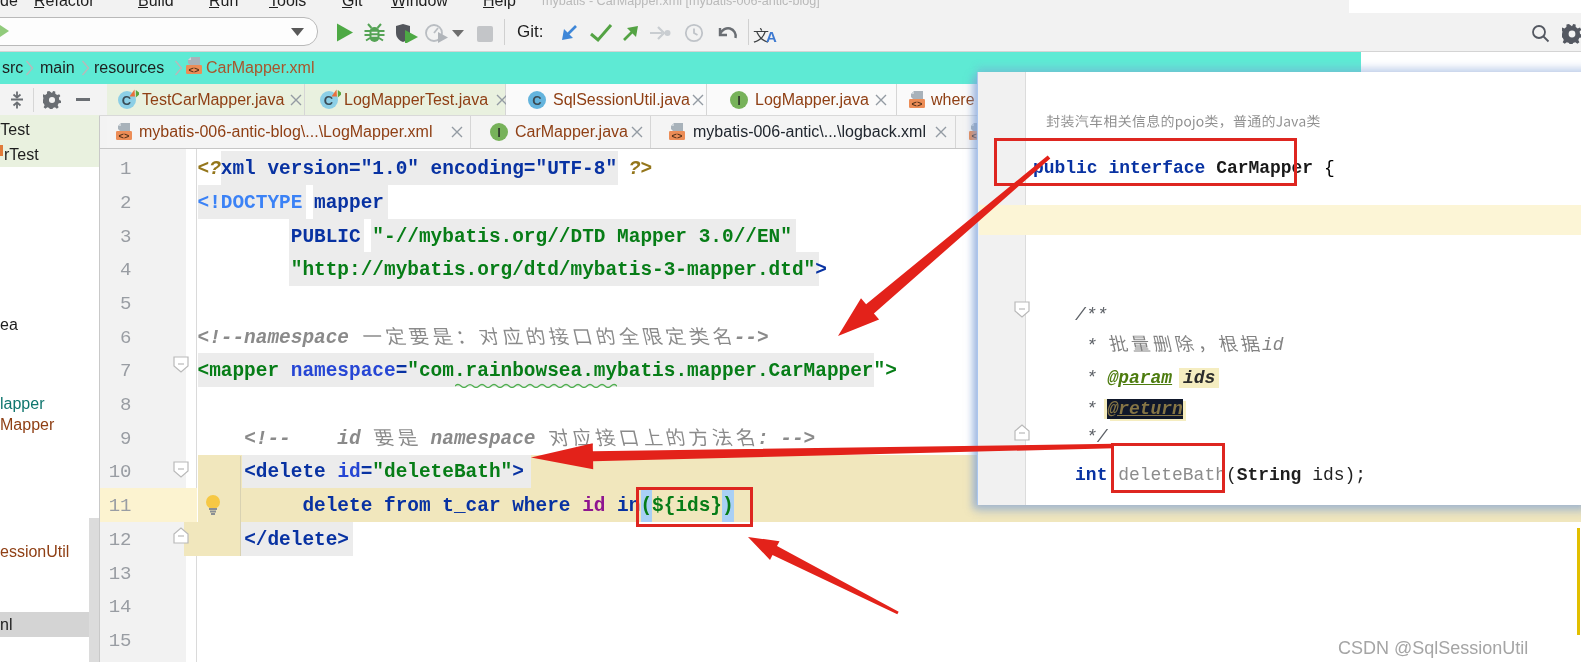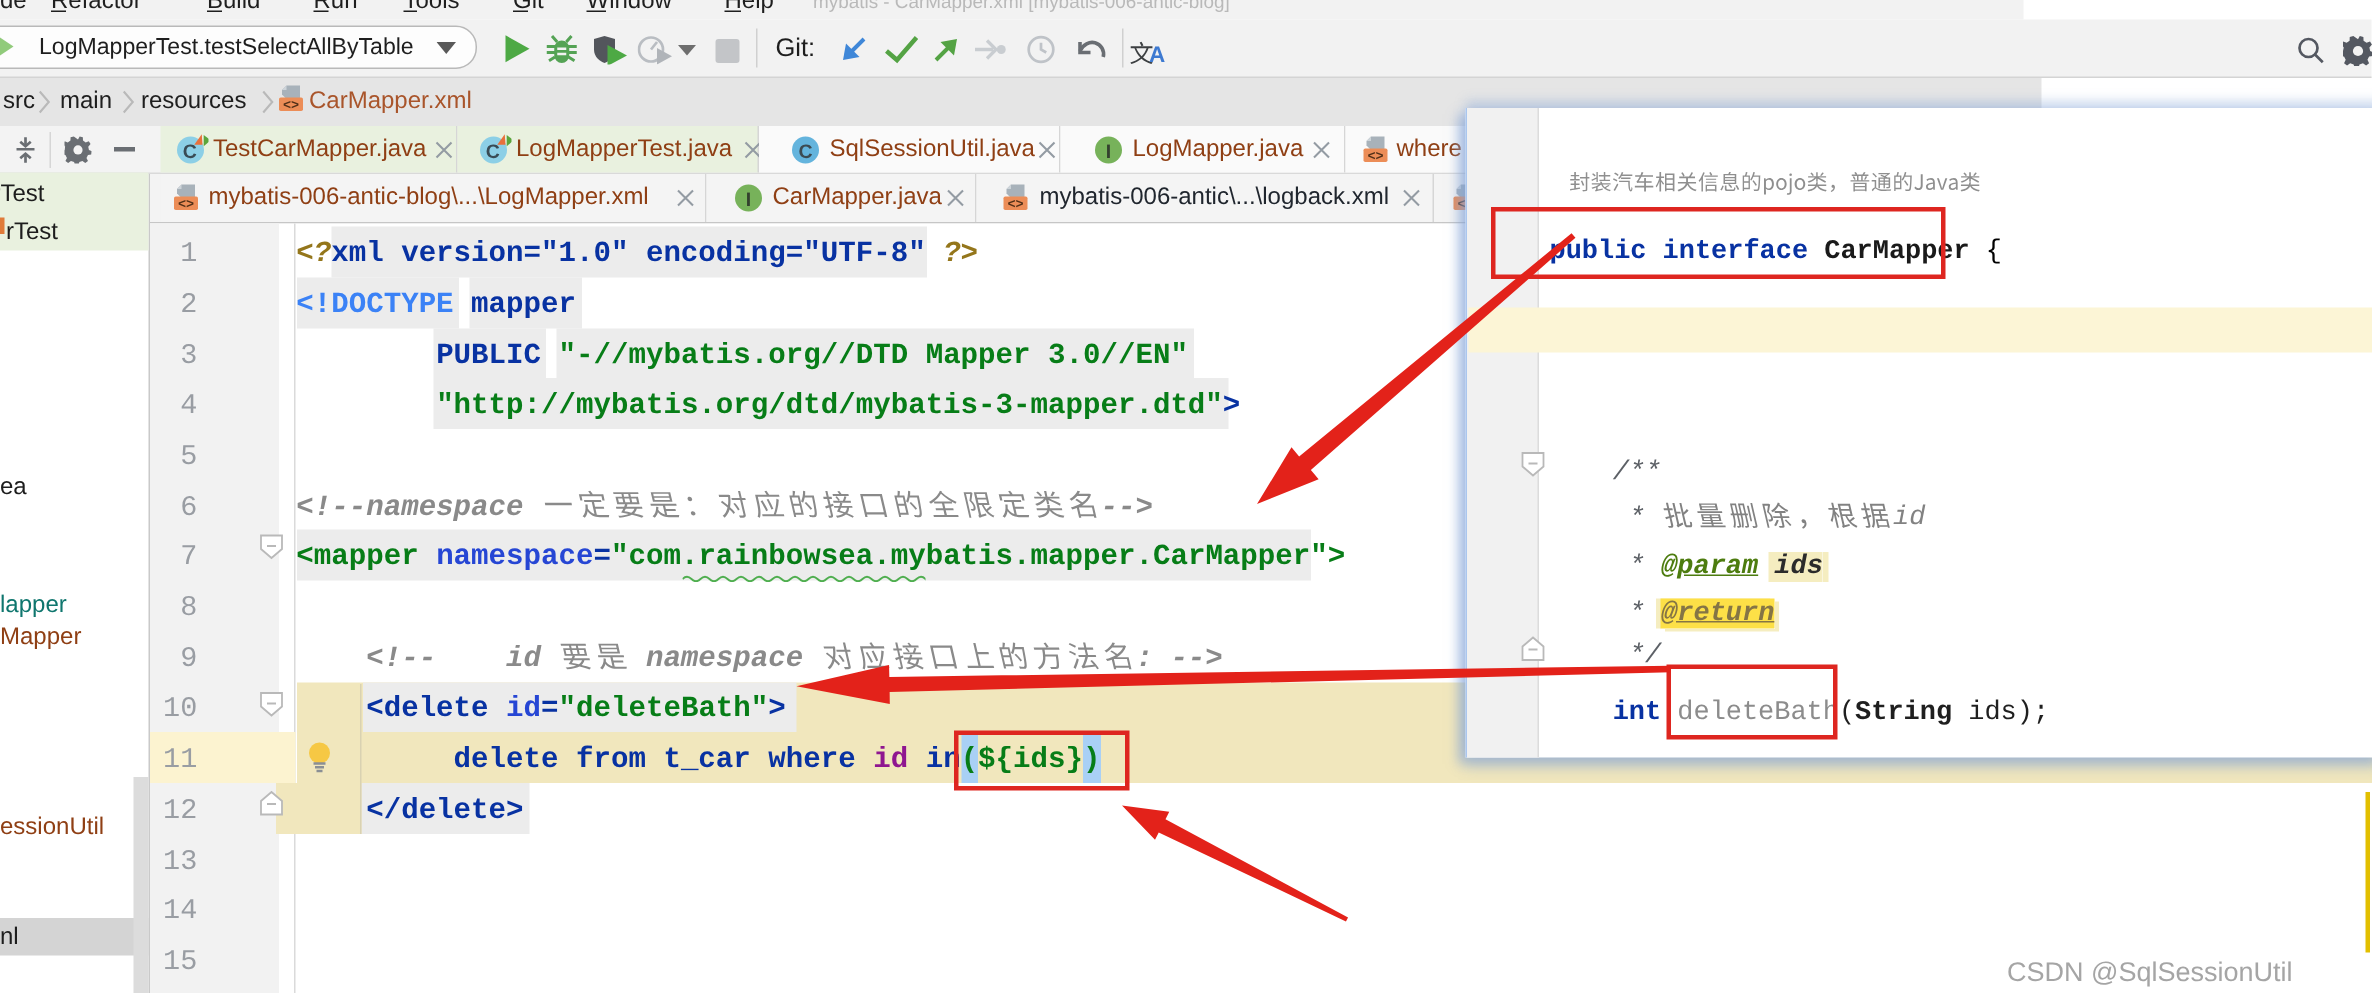--- a/index.html
+++ b/index.html
@@ -30,21 +30,20 @@
 <div class="abs" style="left:391px;top:7px;width:13px;height:1px;background:#1f1f1f"></div>
 <div class="abs" style="left:483px;top:7px;width:11px;height:1px;background:#1f1f1f"></div>
 <div class="abs" style="left:542px;top:-6px;font-size:12.6px;color:#b9b9b9">mybatis - CarMapper.xml [mybatis-006-antic-blog]</div>
 <div class="abs" style="left:1533px;top:1px;width:11px;height:8px;border:1px solid #9a9a9a"></div>
 </div>
 <div class="abs" style="left:0;top:13px;width:1581px;height:39px;background:#f2f2f2;border-bottom:1px solid #d4d4d4">
 <div class="abs" style="left:-20px;top:4px;width:338px;height:29px;background:#fdfdfd;border:1px solid #b9b9b9;border-radius:14px"></div>
 <svg class="abs" style="left:0;top:11px" width="10" height="14">
       <polygon points="0,1 9,7 0,13" fill="#62b543" opacity="0.7"></polygon>
     </svg>
-<div class="abs" style="left:26px;top:10px;font-size:15.4px;color:#1e1e1e">LogMapperTest.testSelectAllByTable</div>
 <svg class="abs" style="left:291px;top:15px" width="14" height="9">
       <polygon points="0,0 13,0 6.5,8" fill="#595959"></polygon>
     </svg>
 <svg class="abs" style="left:336px;top:10px" width="18" height="19">
       <polygon points="1,0.5 17,9.5 1,18.5" fill="#4da944"></polygon>
     </svg>
 <svg class="abs" style="left:363px;top:9px" width="23" height="23" viewBox="0 0 23 23">
 <g stroke="#55a355" stroke-width="2" fill="none">
 <path d="M5 2 L8.5 6 M18 2 L14.5 6"></path>
 <path d="M1.5 9 H21.5 M1.5 13 H21.5 M3 18.5 L7 16 M20 18.5 L16 16"></path>
@@ -97,21 +96,21 @@
 <div class="abs" style="left:766px;top:15px;font-size:15px;font-weight:bold;color:#3e7ad1">A</div>
 <svg class="abs" style="left:1531px;top:11px" width="19" height="19" viewBox="0 0 19 19">
 <circle cx="8" cy="8" r="6" fill="none" stroke="#545861" stroke-width="1.8"></circle>
 <path d="M12.5 12.5 L17.5 17.5" stroke="#545861" stroke-width="1.8"></path>
     </svg>
 <svg class="abs" style="left:1562px;top:10px" width="20" height="21" viewBox="0 0 20 21">
 <path fill="#545861" d="M10 3.2 l1.2-2.2 2.4 0.6 0.1 2.5 2 1.4 2.3-0.9 1.3 2.1 -1.7 1.9 0.5 2.4 2.3 1 -0.5 2.4 -2.5 0.3 -1.1 2.2 1.1 2.3 -2 1.5 -2.1-1.5 -2.3 0.8 -0.7 2.4 -2.5 0 -0.7-2.4 -2.3-0.8 -2.1 1.5 -2-1.5 1.1-2.3 -1.1-2.2 -2.5-0.3 -0.5-2.4 2.3-1 0.5-2.4 -1.7-1.9 1.3-2.1 2.3 0.9 2-1.4 0.1-2.5 2.4-0.6 Z"></path>
 <circle cx="10" cy="11" r="3.4" fill="#f2f2f2"></circle>
     </svg>
 </div>
-<div class="abs" style="left:0;top:52px;width:1361px;height:32px;background:#e5e5e5">
+<div class="abs" style="left:0;top:52px;width:1361px;height:32px;background:#5eead4">
 <div class="abs" style="left:2px;top:7px;font-size:16px;color:#1e1e1e">src</div>
 <div class="abs" style="left:40px;top:7px;font-size:16px;color:#1e1e1e">main</div>
 <div class="abs" style="left:94px;top:7px;font-size:16px;color:#1e1e1e">resources</div>
 <div class="abs" style="left:206px;top:7px;font-size:16px;color:#a9552b">CarMapper.xml</div>
 <svg class="abs" style="left:25px;top:8px" width="9" height="16">
       <path d="M1.5 1 L7.5 8 L1.5 15" stroke="#b9b9b9" stroke-width="1.4" fill="none"></path>
     </svg>
 <svg class="abs" style="left:81px;top:8px" width="9" height="16">
       <path d="M1.5 1 L7.5 8 L1.5 15" stroke="#b9b9b9" stroke-width="1.4" fill="none"></path>
     </svg>
@@ -310,21 +309,21 @@
   </svg>
 <div class="abs" style="left:977px;top:72px;width:612px;height:433px;background:#fff;
  border-left:1px solid #aac6ee;box-shadow:-5px 4px 7px rgba(128,162,216,.5), -1px 7px 9px rgba(128,162,216,.32), 0 -5px 7px rgba(128,162,216,.38)">
 <div class="abs" style="left:0;top:0;width:48px;height:433px;background:#f1f1f1;border-right:1px solid #dcdcdc"></div>
 <div class="abs" style="left:1px;top:133px;width:611px;height:30px;background:#fcf5d6"></div>
 <pre class="abs" style="left:55px;top:86px;font-size:17.97px"><span class="nav">public interface </span><span style="color:#1a1a1a;font-weight:bold">CarMapper</span> {</pre>
 </div>
 <pre class="abs" style="left:1085.9px;top:336.0px;font-size:17.97px;color:#5c6066;font-style:italic">*</pre>
 <pre class="abs" style="left:1075.1px;top:305.0px;font-size:17.97px"><span style="color:#5c6066;font-style:italic">/**</span></pre>
 <pre class="abs" style="left:1085.9px;top:367.5px;font-size:17.97px"><span style="color:#5c6066;font-style:italic">* <span style="text-decoration:underline;color:#4d7c0f;font-weight:bold">@param</span> <span style="color:#2b2b2b;font-weight:bold;background:#f5edc0;box-shadow:-4px 0 0 #f5edc0,4px 0 0 #f5edc0">ids</span></span></pre>
-<pre class="abs" style="left:1085.9px;top:398.5px;font-size:17.97px"><span style="color:#5c6066;font-style:italic">* <span style="text-decoration:underline;color:#857545;font-weight:bold;background:#fde047;box-shadow:-3px 0 0 #f5edc0,3px 2px 0 #f5edc0">@return</span></span></pre>
+<pre class="abs" style="left:1085.9px;top:398.5px;font-size:17.97px"><span style="color:#5c6066;font-style:italic">* <span style="text-decoration:underline;color:#857545;font-weight:bold;background:#0f172a;box-shadow:-3px 0 0 #f5edc0,3px 2px 0 #f5edc0">@return</span></span></pre>
 <pre class="abs" style="left:1085.9px;top:426.5px;font-size:17.97px"><span style="color:#5c6066;font-style:italic">*/</span></pre>
 <pre class="abs" style="left:1075.1px;top:464.5px;font-size:17.97px"><span class="nav">int</span> <span style="color:#8c8c8c">deleteBath</span><span style="color:#1f1f1f">(<span style="font-weight:bold">String</span> ids);</span></pre>
 <svg class="abs" style="left:0;top:0;pointer-events:none" width="1581" height="662">
     <path d="M1053.9 120.6C1054.4 121.7 1055 123.1 1055.2 123.9L1056.2 123.5C1055.9 122.7 1055.3 121.3 1054.8 120.3ZM1057.2 114.9V118H1053.3V119H1057.2V126.2C1057.2 126.5 1057.1 126.6 1056.8 126.6C1056.6 126.6 1055.8 126.6 1054.9 126.6C1055.1 126.8 1055.2 127.3 1055.3 127.6C1056.5 127.6 1057.2 127.5 1057.6 127.4C1058 127.2 1058.2 126.9 1058.2 126.2V119H1059.6V118H1058.2V114.9ZM1049.5 114.7V116.6H1047.2V117.5H1049.5V119.4H1046.8V120.4H1053.1V119.4H1050.6V117.5H1052.8V116.6H1050.6V114.7ZM1046.7 126 1046.8 127C1048.6 126.8 1051.1 126.3 1053.4 125.9L1053.3 125L1050.6 125.4V123.3H1053V122.4H1050.6V120.7H1049.5V122.4H1047.1V123.3H1049.5V125.6Z M1061.4 116.1C1062 116.5 1062.8 117.2 1063.1 117.6L1063.8 117C1063.4 116.5 1062.7 115.9 1062 115.5ZM1066.6 121.2C1066.8 121.5 1066.9 121.9 1067.1 122.2H1061.2V123H1066C1064.7 124 1062.8 124.7 1061 125.1C1061.2 125.3 1061.4 125.6 1061.6 125.9C1062.4 125.7 1063.3 125.4 1064.1 125V126C1064.1 126.5 1063.6 126.8 1063.4 126.8C1063.5 127 1063.7 127.5 1063.7 127.7C1064 127.5 1064.5 127.4 1068.5 126.5C1068.5 126.3 1068.5 125.9 1068.5 125.7L1065.1 126.4V124.6C1066 124.1 1066.8 123.6 1067.4 123C1068.5 125.3 1070.5 126.9 1073.3 127.5C1073.4 127.3 1073.7 126.9 1073.9 126.7C1072.6 126.4 1071.4 125.9 1070.5 125.3C1071.3 124.9 1072.3 124.4 1073 123.9L1072.2 123.3C1071.6 123.7 1070.6 124.3 1069.8 124.8C1069.2 124.3 1068.8 123.7 1068.4 123H1073.7V122.2H1068.2C1068.1 121.8 1067.8 121.3 1067.6 121ZM1069.2 114.7V116.7H1065.9V117.6H1069.2V119.8H1066.3V120.7H1073.3V119.8H1070.2V117.6H1073.5V116.7H1070.2V114.7ZM1061 119.7 1061.3 120.6 1064.3 119.2V121.3H1065.2V114.7H1064.3V118.3C1063 118.8 1061.8 119.4 1061 119.7Z M1080.7 118.4V119.3H1087V118.4ZM1076.1 115.8C1076.9 116.2 1078 116.9 1078.5 117.3L1079.1 116.5C1078.6 116.1 1077.5 115.4 1076.7 115ZM1075.3 119.6C1076.1 120 1077.2 120.6 1077.7 121L1078.3 120.1C1077.7 119.8 1076.7 119.2 1075.8 118.8ZM1075.7 126.6 1076.6 127.3C1077.4 126.1 1078.2 124.4 1078.9 123L1078.1 122.3C1077.3 123.8 1076.4 125.6 1075.7 126.6ZM1081.2 114.7C1080.7 116.3 1079.8 117.8 1078.7 118.8C1079 118.9 1079.4 119.3 1079.6 119.4C1080.1 118.9 1080.7 118.1 1081.1 117.3H1088.2V116.4H1081.6C1081.8 115.9 1082 115.5 1082.2 115ZM1079.4 120.5V121.4H1085.5C1085.6 125.2 1085.8 127.6 1087.3 127.6C1088 127.6 1088.2 127 1088.3 125.4C1088.1 125.2 1087.8 125 1087.6 124.7C1087.6 125.8 1087.5 126.7 1087.3 126.7C1086.6 126.7 1086.5 124 1086.5 120.5Z M1091.4 122C1091.5 121.9 1092.1 121.8 1092.9 121.8H1096.1V123.9H1089.9V125H1096.1V127.6H1097.3V125H1102.2V123.9H1097.3V121.8H1101.1V120.8H1097.3V118.7H1096.1V120.8H1092.5C1093.1 119.9 1093.8 118.9 1094.3 117.8H1102V116.8H1094.8C1095.1 116.2 1095.4 115.6 1095.6 115L1094.4 114.7C1094.2 115.4 1093.9 116.1 1093.6 116.8H1090.1V117.8H1093.1C1092.6 118.7 1092.2 119.5 1092 119.8C1091.6 120.4 1091.3 120.8 1091 120.9C1091.1 121.2 1091.3 121.8 1091.4 122Z M1111 119.9H1115.2V122.3H1111ZM1111 118.9V116.6H1115.2V118.9ZM1111 123.3H1115.2V125.7H1111ZM1110 115.6V127.5H1111V126.7H1115.2V127.5H1116.3V115.6ZM1106.3 114.7V117.7H1104.1V118.7H1106.2C1105.7 120.7 1104.7 122.9 1103.8 124C1103.9 124.3 1104.2 124.7 1104.3 125C1105.1 124 1105.8 122.5 1106.3 120.9V127.6H1107.4V121.2C1107.9 121.9 1108.5 122.8 1108.8 123.2L1109.4 122.4C1109.1 122 1107.9 120.5 1107.4 120V118.7H1109.4V117.7H1107.4V114.7Z M1120.8 115.3C1121.4 116.1 1121.9 117 1122.2 117.7H1119.5V118.8H1124.1V120.5C1124.1 120.7 1124.1 121 1124.1 121.3H1118.6V122.3H1123.9C1123.4 123.8 1122.1 125.4 1118.3 126.7C1118.6 126.9 1119 127.4 1119.1 127.6C1122.7 126.3 1124.2 124.7 1124.9 123.1C1126 125.3 1127.9 126.8 1130.3 127.5C1130.5 127.2 1130.8 126.8 1131.1 126.5C1128.5 125.9 1126.6 124.4 1125.6 122.3H1130.7V121.3H1125.3L1125.3 120.5V118.8H1130V117.7H1127.2C1127.7 117 1128.3 116 1128.7 115.2L1127.6 114.8C1127.3 115.7 1126.6 116.9 1126 117.7H1122.2L1123.1 117.2C1122.9 116.6 1122.3 115.6 1121.7 114.9Z M1137.3 119.1V119.9H1144.1V119.1ZM1137.3 121.1V121.9H1144.1V121.1ZM1136.3 117V117.9H1145.2V117ZM1139.5 115.1C1139.9 115.7 1140.3 116.5 1140.5 117L1141.5 116.6C1141.3 116.1 1140.8 115.3 1140.4 114.7ZM1137.1 123.1V127.6H1138V127.1H1143.3V127.6H1144.3V123.1ZM1138 126.2V124H1143.3V126.2ZM1135.5 114.8C1134.8 116.9 1133.7 119 1132.4 120.4C1132.6 120.6 1132.9 121.1 1133 121.4C1133.4 120.8 1133.9 120.2 1134.3 119.6V127.7H1135.3V117.9C1135.7 117 1136.1 116 1136.5 115.1Z M1150 118.8H1156.5V119.9H1150ZM1150 120.7H1156.5V121.9H1150ZM1150 116.9H1156.5V118H1150ZM1149.9 123.7V126C1149.9 127.1 1150.4 127.4 1152 127.4C1152.3 127.4 1154.8 127.4 1155.2 127.4C1156.6 127.4 1156.9 126.9 1157 125.2C1156.7 125.1 1156.3 124.9 1156.1 124.8C1156 126.2 1155.9 126.4 1155.1 126.4C1154.6 126.4 1152.5 126.4 1152 126.4C1151.1 126.4 1151 126.3 1151 125.9V123.7ZM1156.9 123.8C1157.6 124.7 1158.2 125.9 1158.5 126.7L1159.5 126.2C1159.2 125.5 1158.5 124.3 1157.9 123.4ZM1148.3 123.6C1148 124.5 1147.4 125.7 1146.9 126.5L1147.8 127C1148.4 126.2 1148.9 124.9 1149.2 124ZM1152.1 123.1C1152.8 123.8 1153.6 124.7 1154 125.4L1154.8 124.8C1154.5 124.2 1153.7 123.3 1152.9 122.7H1157.5V116H1153.3C1153.5 115.7 1153.8 115.2 1154 114.8L1152.8 114.6C1152.6 115 1152.4 115.6 1152.2 116H1149V122.7H1152.9Z M1168.3 120.6C1169 121.6 1170 123 1170.4 123.9L1171.3 123.3C1170.9 122.5 1169.9 121.1 1169.1 120.1ZM1163.9 114.7C1163.8 115.4 1163.6 116.3 1163.3 117H1161.8V127.3H1162.7V126.2H1166.6V117H1164.3C1164.5 116.4 1164.8 115.6 1165 114.9ZM1162.7 117.9H1165.7V120.9H1162.7ZM1162.7 125.2V121.8H1165.7V125.2ZM1168.9 114.7C1168.5 116.6 1167.7 118.5 1166.8 119.8C1167 119.9 1167.4 120.2 1167.6 120.4C1168.1 119.7 1168.6 118.9 1168.9 117.9H1172.5C1172.4 123.5 1172.1 125.7 1171.7 126.2C1171.5 126.4 1171.4 126.4 1171.1 126.4C1170.8 126.4 1169.9 126.4 1169 126.3C1169.2 126.6 1169.3 127 1169.4 127.3C1170.1 127.4 1171 127.4 1171.4 127.4C1171.9 127.3 1172.3 127.2 1172.6 126.8C1173.1 126.1 1173.3 123.9 1173.5 117.5C1173.6 117.3 1173.6 117 1173.6 117H1169.3C1169.6 116.3 1169.8 115.6 1169.9 114.9Z M1176 129.7H1177.3V127.1L1177.2 125.8C1177.9 126.4 1178.6 126.7 1179.3 126.7C1181.1 126.7 1182.6 125.2 1182.6 122.6C1182.6 120.2 1181.6 118.7 1179.6 118.7C1178.7 118.7 1177.9 119.2 1177.2 119.8H1177.2L1177 118.9H1176ZM1179.1 125.6C1178.6 125.6 1177.9 125.4 1177.3 124.8V120.8C1178 120.1 1178.7 119.8 1179.3 119.8C1180.7 119.8 1181.3 120.9 1181.3 122.6C1181.3 124.5 1180.4 125.6 1179.1 125.6Z M1187.6 126.7C1189.5 126.7 1191.1 125.2 1191.1 122.7C1191.1 120.2 1189.5 118.7 1187.6 118.7C1185.8 118.7 1184.1 120.2 1184.1 122.7C1184.1 125.2 1185.8 126.7 1187.6 126.7ZM1187.6 125.6C1186.3 125.6 1185.4 124.5 1185.4 122.7C1185.4 121 1186.3 119.8 1187.6 119.8C1188.9 119.8 1189.8 121 1189.8 122.7C1189.8 124.5 1188.9 125.6 1187.6 125.6Z M1192.4 129.9C1193.9 129.9 1194.4 128.9 1194.4 127.4V118.9H1193.2V127.4C1193.2 128.3 1193 128.9 1192.2 128.9C1192 128.9 1191.7 128.8 1191.5 128.7L1191.2 129.7C1191.5 129.8 1191.9 129.9 1192.4 129.9ZM1193.8 117.3C1194.3 117.3 1194.6 117 1194.6 116.5C1194.6 116 1194.3 115.7 1193.8 115.7C1193.3 115.7 1192.9 116 1192.9 116.5C1192.9 117 1193.3 117.3 1193.8 117.3Z M1200 126.7C1201.8 126.7 1203.5 125.2 1203.5 122.7C1203.5 120.2 1201.8 118.7 1200 118.7C1198.1 118.7 1196.4 120.2 1196.4 122.7C1196.4 125.2 1198.1 126.7 1200 126.7ZM1200 125.6C1198.6 125.6 1197.8 124.5 1197.8 122.7C1197.8 121 1198.6 119.8 1200 119.8C1201.3 119.8 1202.2 121 1202.2 122.7C1202.2 124.5 1201.3 125.6 1200 125.6Z M1214.8 115C1214.5 115.6 1213.9 116.4 1213.4 117L1214.2 117.3C1214.7 116.8 1215.4 116.1 1215.9 115.3ZM1206.9 115.5C1207.5 116 1208.1 116.9 1208.4 117.4L1209.3 116.9C1209 116.4 1208.4 115.6 1207.8 115ZM1210.8 114.8V117.5H1205.4V118.4H1209.9C1208.8 119.6 1206.9 120.6 1205.1 121C1205.3 121.2 1205.6 121.6 1205.8 121.9C1207.7 121.3 1209.6 120.2 1210.8 118.8V121.2H1211.8V119.1C1213.6 120 1215.7 121.1 1216.8 121.9L1217.4 121C1216.2 120.3 1214.2 119.3 1212.5 118.4H1217.4V117.5H1211.8V114.8ZM1210.8 121.5C1210.8 122 1210.7 122.6 1210.5 123H1205.3V124H1210.2C1209.5 125.3 1208.1 126.2 1205 126.7C1205.2 126.9 1205.5 127.3 1205.5 127.6C1209 127 1210.6 125.8 1211.3 124.1C1212.4 126.1 1214.3 127.2 1217.2 127.6C1217.3 127.3 1217.6 126.9 1217.8 126.6C1215.3 126.3 1213.4 125.5 1212.4 124H1217.5V123H1211.7C1211.8 122.5 1211.9 122 1211.9 121.5Z M1220.8 128C1222.3 127.5 1223.3 126.3 1223.3 124.8C1223.3 123.8 1222.8 123.2 1222.1 123.2C1221.5 123.2 1221 123.6 1221 124.2C1221 124.9 1221.5 125.2 1222.1 125.2L1222.3 125.2C1222.2 126.2 1221.6 126.8 1220.5 127.3Z M1235.1 117.8C1235.6 118.5 1236 119.3 1236.2 119.9L1237.1 119.6C1236.9 119 1236.5 118.1 1236 117.5ZM1243.8 117.4C1243.6 118.1 1243 119.1 1242.7 119.7L1243.5 119.9C1243.9 119.4 1244.4 118.5 1244.8 117.8ZM1242.6 114.7C1242.4 115.2 1242 115.9 1241.6 116.4H1237.6L1238.1 116.2C1238 115.7 1237.6 115.1 1237.1 114.7L1236.2 115.1C1236.6 115.5 1236.9 116 1237.1 116.4H1234.5V117.3H1238V120.1H1233.7V121H1246.2V120.1H1241.8V117.3H1245.6V116.4H1242.8C1243.1 116 1243.4 115.5 1243.7 115ZM1239 117.3H1240.8V120.1H1239ZM1236.6 124.9H1243.3V126.3H1236.6ZM1236.6 124V122.7H1243.3V124ZM1235.6 121.8V127.6H1236.6V127.1H1243.3V127.5H1244.4V121.8Z M1248.2 115.9C1249 116.6 1250 117.7 1250.5 118.3L1251.3 117.6C1250.8 117 1249.7 116 1248.9 115.3ZM1250.8 120H1247.8V121H1249.8V125C1249.2 125.2 1248.5 125.8 1247.8 126.6L1248.5 127.5C1249.2 126.5 1249.9 125.7 1250.3 125.7C1250.6 125.7 1251.1 126.2 1251.7 126.5C1252.7 127.1 1253.8 127.3 1255.6 127.3C1257.1 127.3 1259.5 127.2 1260.5 127.2C1260.5 126.9 1260.7 126.4 1260.8 126.1C1259.4 126.3 1257.2 126.4 1255.6 126.4C1254 126.4 1252.8 126.3 1251.9 125.7C1251.4 125.4 1251.1 125.1 1250.8 125ZM1252.3 115.3V116.1H1258.3C1257.7 116.5 1257 117 1256.3 117.3C1255.6 117 1254.9 116.7 1254.2 116.5L1253.6 117.1C1254.4 117.4 1255.5 117.8 1256.3 118.3H1252.3V125.5H1253.3V123.2H1255.7V125.5H1256.6V123.2H1259.1V124.5C1259.1 124.6 1259 124.7 1258.8 124.7C1258.7 124.7 1258.1 124.7 1257.4 124.7C1257.5 124.9 1257.7 125.3 1257.7 125.5C1258.6 125.5 1259.2 125.5 1259.6 125.4C1260 125.2 1260.1 125 1260.1 124.5V118.3H1258.3C1258 118.1 1257.6 117.9 1257.2 117.7C1258.3 117.2 1259.3 116.4 1260.1 115.7L1259.4 115.2L1259.2 115.3ZM1259.1 119.1V120.3H1256.6V119.1ZM1253.3 121.1H1255.7V122.4H1253.3ZM1253.3 120.3V119.1H1255.7V120.3ZM1259.1 121.1V122.4H1256.6V121.1Z M1269.3 120.6C1270 121.6 1271 123 1271.4 123.9L1272.3 123.3C1271.9 122.5 1270.9 121.1 1270.1 120.1ZM1264.9 114.7C1264.8 115.4 1264.6 116.3 1264.3 117H1262.8V127.3H1263.7V126.2H1267.6V117H1265.3C1265.5 116.4 1265.8 115.6 1266 114.9ZM1263.7 117.9H1266.7V120.9H1263.7ZM1263.7 125.2V121.8H1266.7V125.2ZM1269.9 114.7C1269.5 116.6 1268.7 118.5 1267.7 119.8C1268 119.9 1268.4 120.2 1268.6 120.4C1269.1 119.7 1269.6 118.9 1269.9 117.9H1273.5C1273.4 123.5 1273.1 125.7 1272.7 126.2C1272.5 126.4 1272.4 126.4 1272.1 126.4C1271.8 126.4 1270.9 126.4 1270 126.3C1270.2 126.6 1270.3 127 1270.4 127.3C1271.1 127.4 1272 127.4 1272.4 127.4C1272.9 127.3 1273.3 127.2 1273.6 126.8C1274.1 126.1 1274.3 123.9 1274.5 117.5C1274.6 117.3 1274.6 117 1274.6 117H1270.3C1270.5 116.3 1270.8 115.6 1270.9 114.9Z M1279 126.7C1281 126.7 1281.8 125.3 1281.8 123.5V116.2H1280.5V123.4C1280.5 124.9 1280 125.5 1278.9 125.5C1278.1 125.5 1277.6 125.2 1277.1 124.4L1276.2 125.1C1276.8 126.1 1277.7 126.7 1279 126.7Z M1286.2 126.7C1287.2 126.7 1288 126.2 1288.7 125.6H1288.8L1288.9 126.5H1289.9V121.8C1289.9 119.9 1289.2 118.7 1287.3 118.7C1286.1 118.7 1285 119.2 1284.3 119.7L1284.8 120.6C1285.4 120.2 1286.2 119.8 1287.1 119.8C1288.4 119.8 1288.7 120.7 1288.7 121.7C1285.4 122 1284 122.9 1284 124.5C1284 125.9 1285 126.7 1286.2 126.7ZM1286.6 125.6C1285.8 125.6 1285.2 125.3 1285.2 124.4C1285.2 123.5 1286.1 122.8 1288.7 122.5V124.7C1287.9 125.3 1287.3 125.6 1286.6 125.6Z M1294 126.5H1295.5L1298.2 118.9H1296.9L1295.5 123.2C1295.3 124 1295 124.7 1294.8 125.5H1294.7C1294.5 124.7 1294.2 124 1294 123.2L1292.6 118.9H1291.3Z M1301.4 126.7C1302.3 126.7 1303.2 126.2 1303.9 125.6H1304L1304.1 126.5H1305.1V121.8C1305.1 119.9 1304.4 118.7 1302.5 118.7C1301.3 118.7 1300.2 119.2 1299.5 119.7L1300 120.6C1300.6 120.2 1301.4 119.8 1302.3 119.8C1303.5 119.8 1303.9 120.7 1303.9 121.7C1300.6 122 1299.2 122.9 1299.2 124.5C1299.2 125.9 1300.1 126.7 1301.4 126.7ZM1301.8 125.6C1301 125.6 1300.4 125.3 1300.4 124.4C1300.4 123.5 1301.3 122.8 1303.9 122.5V124.7C1303.1 125.3 1302.5 125.6 1301.8 125.6Z M1316.8 115C1316.5 115.6 1315.9 116.4 1315.4 117L1316.3 117.3C1316.8 116.8 1317.4 116.1 1317.9 115.3ZM1308.9 115.5C1309.5 116 1310.1 116.9 1310.4 117.4L1311.4 116.9C1311.1 116.4 1310.4 115.6 1309.8 115ZM1312.8 114.8V117.5H1307.4V118.4H1312C1310.8 119.6 1309 120.6 1307.1 121C1307.4 121.2 1307.7 121.6 1307.8 121.9C1309.7 121.3 1311.6 120.2 1312.8 118.8V121.2H1313.9V119.1C1315.7 120 1317.8 121.1 1318.9 121.9L1319.4 121C1318.3 120.3 1316.3 119.3 1314.5 118.4H1319.5V117.5H1313.9V114.8ZM1312.9 121.5C1312.8 122 1312.7 122.6 1312.6 123H1307.3V124H1312.2C1311.5 125.3 1310.1 126.2 1307 126.7C1307.2 126.9 1307.5 127.3 1307.6 127.6C1311.1 127 1312.6 125.8 1313.4 124.1C1314.5 126.1 1316.4 127.2 1319.2 127.6C1319.3 127.3 1319.6 126.9 1319.9 126.6C1317.3 126.3 1315.5 125.5 1314.4 124H1319.5V123H1313.7C1313.8 122.5 1313.9 122 1314 121.5Z" fill="#8f8f8f"></path>
     <path d="M1110.6 335.1 1111.5 338.8H1109L1109.3 340.1H1111.8L1112.7 344.1C1111.8 344.4 1110.9 344.6 1110.1 344.8L1110.8 346.1L1113 345.4L1114.1 350.2C1114.2 350.5 1114.1 350.6 1113.8 350.6C1113.6 350.6 1112.8 350.6 1112 350.6C1112.2 350.9 1112.5 351.5 1112.7 351.8C1113.9 351.8 1114.7 351.8 1115.1 351.6C1115.5 351.4 1115.6 351 1115.5 350.2L1114.3 345.1L1116.4 344.4L1115.9 343.1L1114 343.7L1113.1 340.1H1115.2L1114.9 338.8H1112.8L1112 335.1ZM1118.7 351.7C1118.9 351.4 1119.3 351.1 1122.2 349.6C1122.1 349.3 1121.9 348.8 1121.7 348.4L1119.5 349.4L1117.9 342.3H1120.5L1120.2 341.1H1117.6L1116.3 335.4H1114.9L1118.1 349.1C1118.3 349.9 1118 350.3 1117.7 350.4C1118 350.7 1118.5 351.3 1118.7 351.7ZM1124.5 339.4C1124 340.1 1123.2 341 1122.4 341.7L1120.9 335.4H1119.6L1122.8 349.3C1123.2 351 1123.7 351.5 1125 351.5C1125.3 351.5 1126.7 351.5 1127 351.5C1128.2 351.5 1128.3 350.6 1127.9 348.2C1127.5 348.1 1126.9 347.9 1126.5 347.6C1126.9 349.7 1127 350.2 1126.6 350.2C1126.3 350.2 1125.1 350.2 1124.9 350.2C1124.5 350.2 1124.3 350.1 1124.2 349.3L1122.7 343.2C1123.7 342.4 1124.9 341.3 1125.7 340.3Z M1134.6 338.3H1143.7L1143.9 339.3H1134.8ZM1134.1 336.5H1143.2L1143.5 337.5H1134.4ZM1132.6 335.7 1133.6 340.2H1145.4L1144.4 335.7ZM1131.5 340.9 1131.8 342H1148.2L1148 340.9ZM1135.8 345.5H1140.1L1140.3 346.6H1136.1ZM1141.4 345.5H1145.9L1146.1 346.6H1141.7ZM1135.4 343.7H1139.7L1139.9 344.7H1135.7ZM1141 343.7H1145.4L1145.7 344.7H1141.2ZM1133.6 350.4 1133.9 351.5H1150.5L1150.3 350.4H1142.6L1142.3 349.4H1148.5L1148.3 348.4H1142.1L1141.9 347.4H1147.6L1146.6 342.8H1133.9L1135 347.4H1140.5L1140.8 348.4H1134.7L1134.9 349.4H1141L1141.2 350.4Z M1164.6 337.2 1167 347.5H1168.1L1165.8 337.2ZM1166.9 335.4 1170.4 350.4C1170.4 350.7 1170.3 350.8 1170.1 350.8C1169.9 350.8 1169.1 350.8 1168.2 350.7C1168.5 351.1 1168.8 351.6 1168.9 352C1170.1 352 1170.8 351.9 1171.2 351.7C1171.6 351.5 1171.7 351.2 1171.6 350.4L1168.1 335.4ZM1153.7 342.3 1153.9 343.5H1155.1L1155.3 344.4C1155.9 346.7 1156.4 349.4 1155.6 351.3C1156 351.4 1156.5 351.8 1156.8 352C1157.6 350 1157 346.9 1156.5 344.4L1156.3 343.5H1158L1159.5 350.3C1159.6 350.5 1159.5 350.6 1159.3 350.6C1159.1 350.6 1158.6 350.6 1157.9 350.6C1158.1 350.9 1158.4 351.4 1158.5 351.8C1159.5 351.8 1160.1 351.7 1160.4 351.5C1160.8 351.3 1160.8 350.9 1160.7 350.3L1159.1 343.5H1160.4L1160.4 343.7C1161 346.1 1161.6 349.2 1161.1 351.3C1161.4 351.5 1162 351.8 1162.3 351.9C1162.8 349.7 1162.2 346.2 1161.6 343.6L1161.6 343.5H1163.3L1164.8 350.3C1164.9 350.5 1164.8 350.6 1164.6 350.6C1164.4 350.6 1163.8 350.6 1163.2 350.6C1163.4 350.9 1163.7 351.4 1163.8 351.8C1164.8 351.8 1165.4 351.7 1165.7 351.5C1166.1 351.3 1166.1 350.9 1166 350.3L1164.4 343.5H1165.4L1165.1 342.3H1164.1L1162.6 335.7H1158.6L1160.1 342.3H1158.8L1157.3 335.7H1153.3L1154.8 342.3ZM1154.7 336.9H1156.5L1157.7 342.3H1156ZM1160 336.9H1161.7L1163 342.3H1161.3Z M1184.5 346.5C1184.1 347.8 1183.5 349.1 1182.8 350.1C1183.1 350.3 1183.7 350.6 1184 350.8C1184.7 349.8 1185.4 348.3 1185.8 346.8ZM1189.8 346.8C1191.1 348 1192.6 349.6 1193.4 350.7L1194.3 350C1193.5 349 1192.1 347.5 1190.7 346.3ZM1174.8 335.9 1178.5 351.9H1179.7L1176.3 337.1H1178.6C1178.5 338.3 1178.3 340 1178 341.3C1179.8 342.7 1180.4 343.9 1180.6 345C1180.8 345.5 1180.8 346 1180.5 346.2C1180.4 346.4 1180.2 346.4 1180 346.4C1179.7 346.4 1179.3 346.4 1178.8 346.4C1179.1 346.7 1179.3 347.3 1179.4 347.6C1179.9 347.6 1180.4 347.6 1180.7 347.6C1181.1 347.5 1181.4 347.4 1181.6 347.2C1182.1 346.9 1182.1 346.1 1181.9 345.1C1181.6 343.9 1181 342.6 1179.2 341.1C1179.6 339.7 1179.8 337.9 1180.1 336.3L1179.1 335.8L1178.9 335.9ZM1182 344.2 1182.3 345.4H1187.1L1188.3 350.4C1188.3 350.6 1188.3 350.7 1188 350.7C1187.7 350.7 1186.8 350.7 1185.8 350.7C1186.1 351 1186.4 351.6 1186.6 351.9C1187.9 351.9 1188.7 351.9 1189.2 351.7C1189.7 351.5 1189.8 351.1 1189.6 350.4L1188.5 345.4H1193L1192.7 344.2H1188.2L1187.7 342H1190.5L1190.2 340.7H1183L1183.2 342H1186.3L1186.9 344.2ZM1185.2 335C1184.5 337.2 1182.7 339.3 1180.7 340.5C1181.1 340.8 1181.6 341.2 1181.8 341.5C1183.4 340.5 1184.8 338.9 1185.8 337.1C1187.8 339.1 1189.6 340.3 1191.5 341.3C1191.6 340.9 1191.9 340.5 1192.2 340.2C1190.3 339.3 1188.3 338.1 1186.2 336.2L1186.5 335.5Z M1202 352.5C1203.8 351.8 1204.7 350.3 1204.2 348.3C1203.9 347 1203.2 346.2 1202.2 346.2C1201.4 346.2 1200.9 346.7 1201.1 347.5C1201.3 348.4 1202 348.8 1202.7 348.8L1203 348.8C1203.2 350 1202.6 350.9 1201.4 351.5Z M1220.8 335.1 1221.6 338.7H1218.8L1219.1 339.9H1221.8C1221.8 342.4 1221.3 345.4 1220.4 346.9C1220.8 347.2 1221.2 347.8 1221.5 348.2C1222.1 347 1222.4 345 1222.6 343L1224.7 351.9H1225.9L1223.8 342.5C1224.5 343.4 1225.3 344.5 1225.7 345.1L1226.3 344.1C1225.9 343.6 1224 341.4 1223.4 340.8L1223.2 339.9H1225.3L1225.1 338.7H1222.9L1222.1 335.1ZM1233 340.5 1233.6 342.8H1228.1L1227.5 340.5ZM1232.8 339.4H1227.3L1226.8 337.1H1232.3ZM1228.9 352C1229.2 351.7 1229.7 351.5 1233.3 350.5C1233.2 350.2 1233 349.7 1232.9 349.3L1229.8 350.1L1228.3 344H1230.2C1232 347.7 1234.4 350.5 1237.6 351.8C1237.8 351.5 1238.1 350.9 1238.3 350.6C1236.6 350 1235.2 349 1233.9 347.7C1234.8 347.1 1235.9 346.3 1236.6 345.5L1235.5 344.6C1234.9 345.2 1233.9 346.1 1233.1 346.7C1232.4 345.9 1231.9 345 1231.4 344H1235.2L1233.3 335.9H1225.1L1228.3 349.7C1228.5 350.4 1228.3 350.7 1228 350.8C1228.3 351.1 1228.7 351.7 1228.9 352Z M1250.4 346.1 1251.8 352H1253L1252.8 351.2H1258.5L1258.6 351.9H1259.9L1258.5 346.1H1255L1254.5 343.9H1258.6L1258.3 342.7H1254.2L1253.8 340.7H1257.2L1256.1 335.9H1246.5L1247.7 341.5C1248.4 344.4 1249.2 348.4 1247.9 351.2C1248.3 351.3 1248.9 351.7 1249.2 351.9C1250.2 349.7 1250 346.6 1249.6 343.9H1253.2L1253.7 346.1ZM1248.1 337.1H1255.1L1255.6 339.5H1248.6ZM1248.9 340.7H1252.5L1252.9 342.7H1249.3L1249.1 341.5ZM1252.6 350.1 1251.9 347.3H1257.6L1258.2 350.1ZM1242.1 335.1 1243 338.8H1240.7L1241 340.1H1243.2L1244.2 344.1C1243.3 344.4 1242.5 344.7 1241.8 344.8L1242.5 346.2L1244.5 345.5L1245.6 350.2C1245.6 350.5 1245.6 350.6 1245.4 350.6C1245.1 350.6 1244.4 350.6 1243.6 350.6C1243.9 350.9 1244.2 351.5 1244.3 351.8C1245.5 351.9 1246.2 351.8 1246.6 351.6C1247 351.4 1247 351 1246.9 350.2L1245.7 345.1L1247.6 344.4L1247.1 343.1L1245.4 343.7L1244.5 340.1H1246.6L1246.3 338.8H1244.2L1243.4 335.1Z" fill="#828282"></path>
   </svg>
 <svg class="abs" style="left:1013px;top:300px" width="19" height="19">
     <polygon points="2,2 16,2 16,11 9,17 2,11" fill="#fff" stroke="#b9b9b9" stroke-width="1.2"></polygon>
     <path d="M6 9 H12" stroke="#b9b9b9" stroke-width="1.2"></path>
   </svg>

